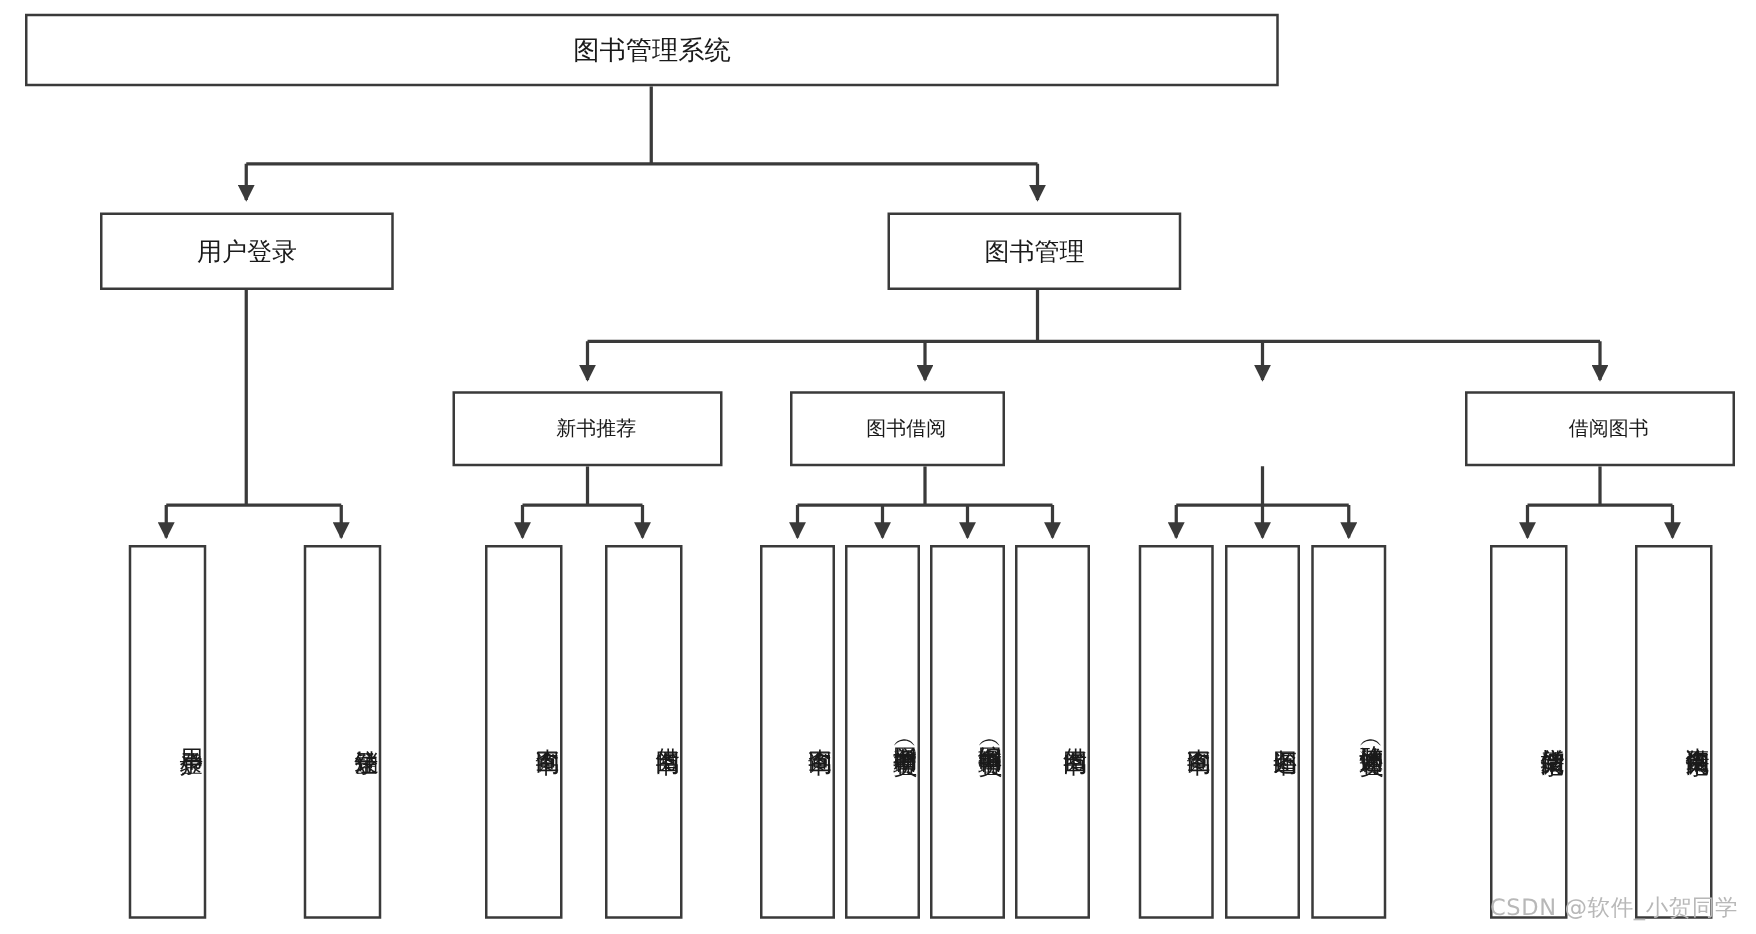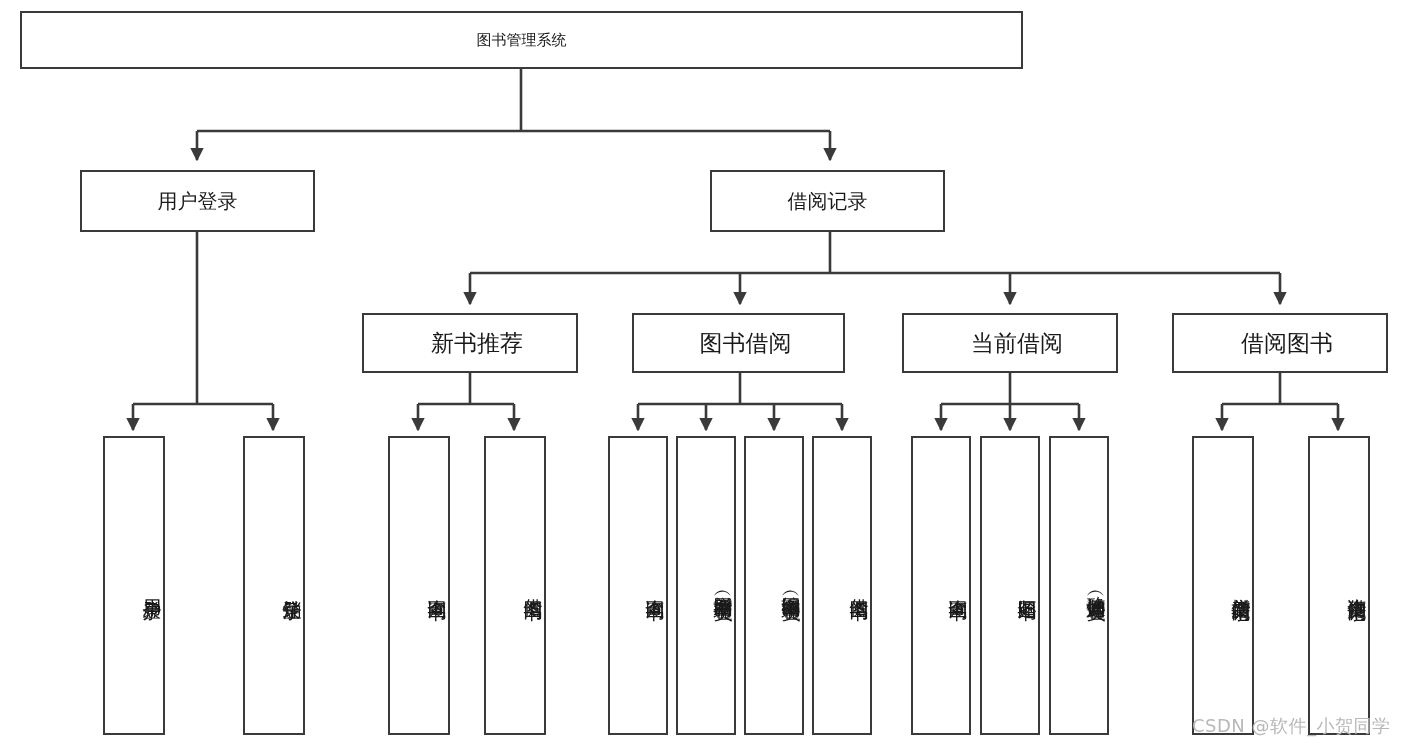--- a/index.html
+++ b/index.html
@@ -34,27 +34,27 @@
     background: #ffffff;
     border: 2px solid #3a3a3a;
     display: flex;
     align-items: center;
     justify-content: center;
     text-align: center;
     color: #1a1a1a;
     z-index: 2;
   }
   .node.root {
-    font-size: 15px;
+    font-size: 21px;
   }
   .node.level2 {
     font-size: 20px;
   }
   .node.level3 {
-    font-size: 23px;
+    font-size: 16px;
     padding-left: 14px;
   }
   .node.leaf {
     font-size: 19px;
     writing-mode: vertical-rl;
     text-orientation: upright;
     line-height: 1.08;
     letter-spacing: 1px;
     padding: 8px 0;
     align-items: flex-start;
@@ -130,31 +130,28 @@
   </svg>
 
   <div class="node root" style="left:20px; top:11px; width:1003px; height:58px;">
     <span class="label">图书管理系统</span>
   </div>
 
   <div class="node level2" style="left:80px; top:170px; width:235px; height:62px;">
     <span class="label">用户登录</span>
   </div>
   <div class="node level2" style="left:710px; top:170px; width:235px; height:62px;">
-    <span class="label">借阅记录</span>
+    <span class="label">图书管理</span>
   </div>
 
   <div class="node level3" style="left:362px; top:313px; width:216px; height:60px;">
     <span class="label">新书推荐</span>
   </div>
-  <div class="node level3" style="left:632px; top:313px; width:213px; height:60px;">
+  <div class="node level3" style="left:632px; top:313px; width:172px; height:60px;">
     <span class="label">图书借阅</span>
-  </div>
-  <div class="node level3" style="left:902px; top:313px; width:216px; height:60px;">
-    <span class="label">当前借阅</span>
   </div>
   <div class="node level3" style="left:1172px; top:313px; width:216px; height:60px;">
     <span class="label">借阅图书</span>
   </div>
 
   <div class="node leaf" style="left:103px; top:436px; width:62px; height:299px;">
     <span class="label">用户登录</span>
   </div>
   <div class="node leaf" style="left:243px; top:436px; width:62px; height:299px;">
     <span class="label">注销登录</span>

